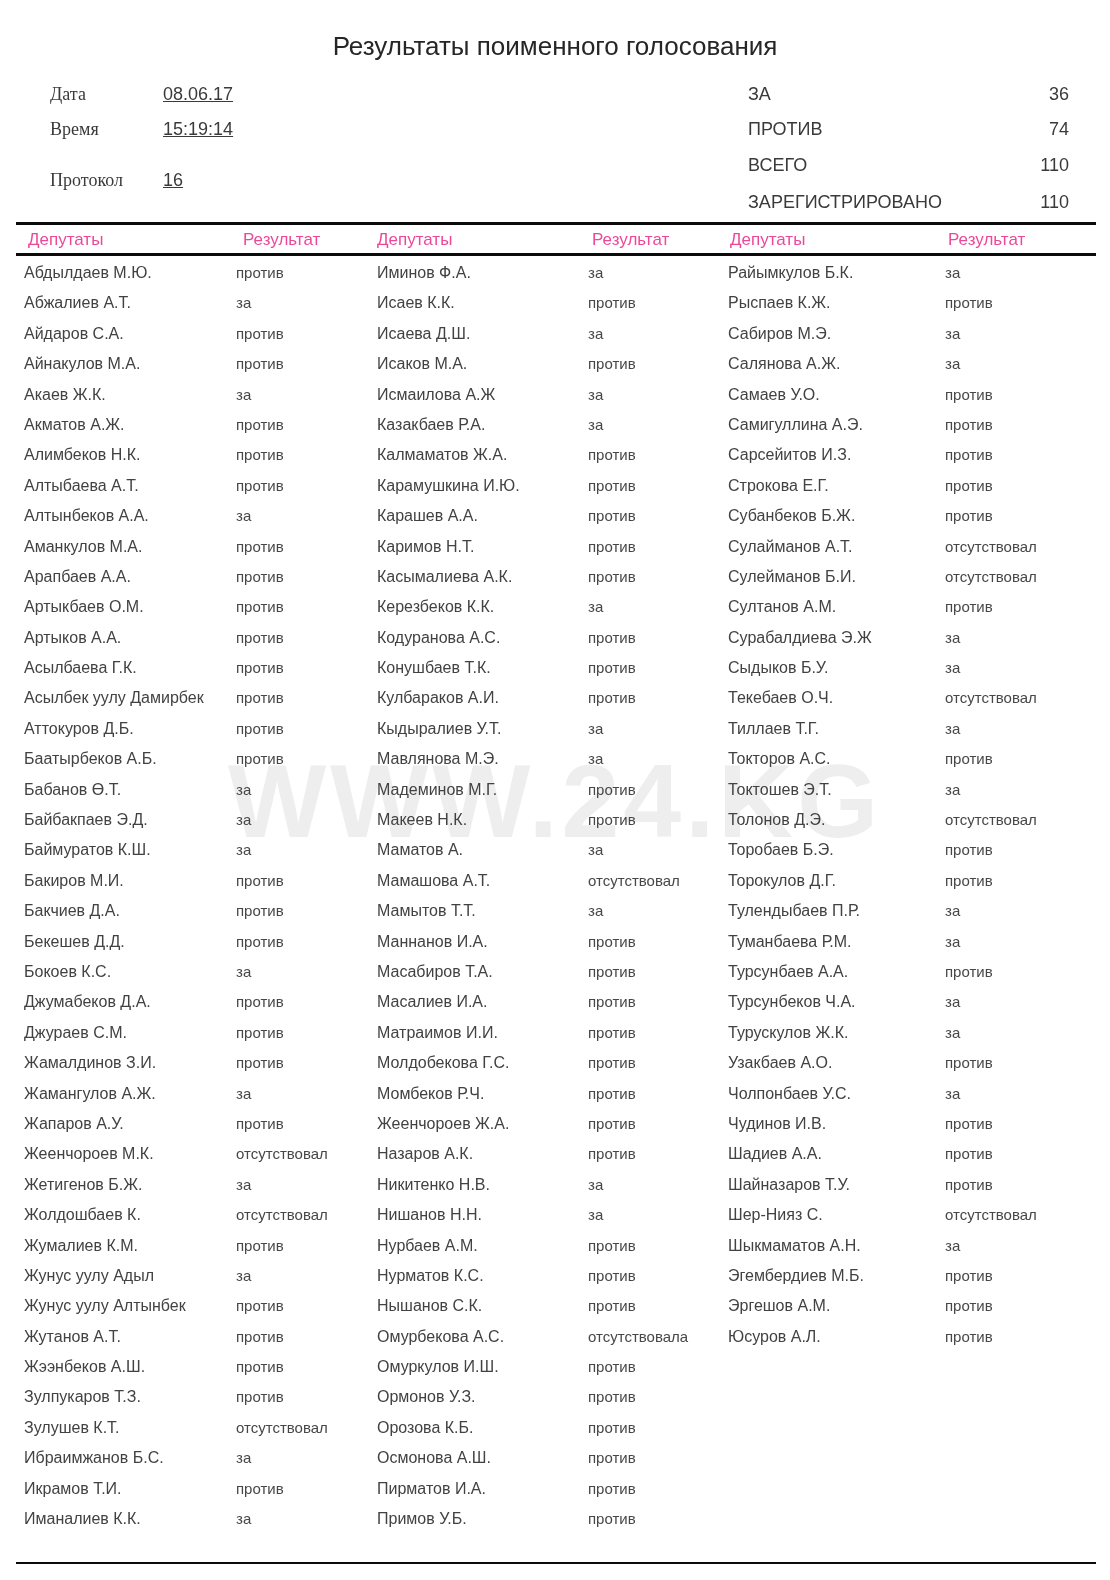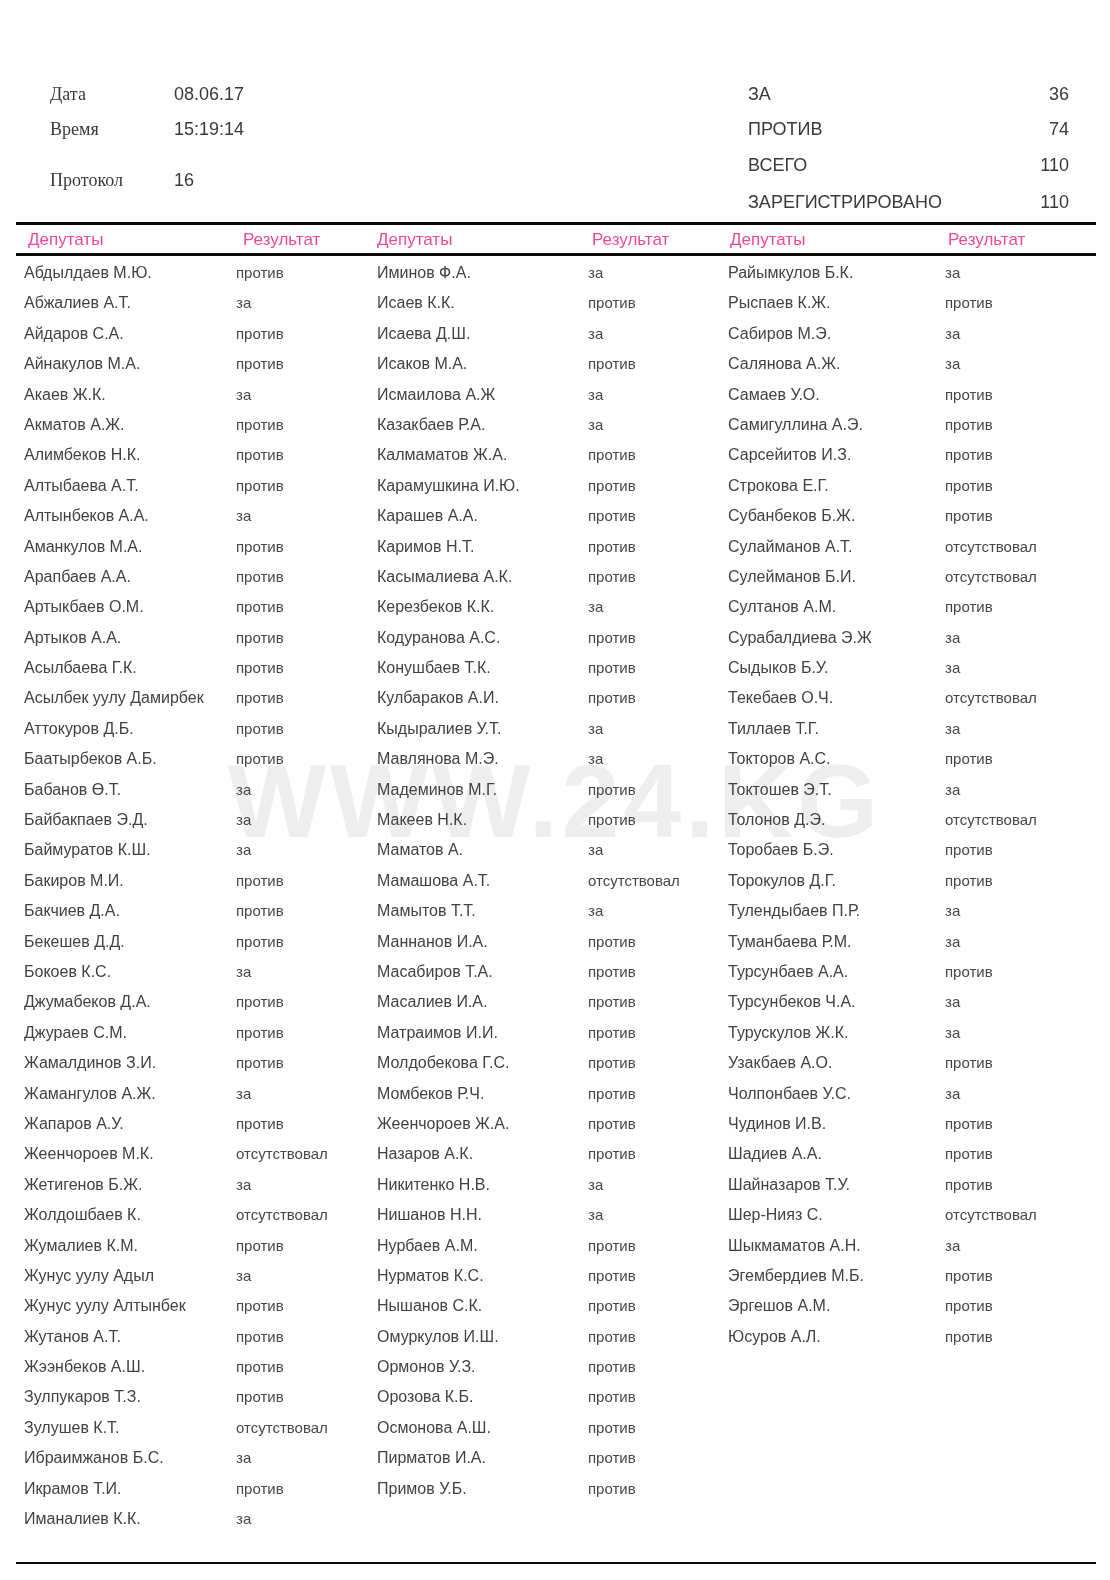--- a/index.html
+++ b/index.html
@@ -25,21 +25,21 @@
   .content{position:absolute;inset:0;z-index:1;}
   .title{
     position:absolute;top:31px;left:0;right:0;
     margin:0;
     text-align:center;
     font-size:26px;font-weight:normal;
     color:#262626;
   }
   .meta-row{position:absolute;font-size:18px;color:#3a3a3a;}
   .meta-left-label{position:absolute;left:50px;top:0;font-family:Liberation Serif, serif;}
-  .meta-left-value{position:absolute;left:174px;top:0;}
+  .meta-left-value{position:absolute;left:163px;top:0;text-decoration:underline;}
   .meta-left{position:absolute;left:0;top:0;width:500px;}
   .ml-0{top:84px;} .ml-1{top:119px;} .ml-2{top:170px;}
   .meta-right{position:absolute;left:748px;right:41px;top:0;}
   .mr-0{top:84px;} .mr-1{top:119px;} .mr-2{top:155px;} .mr-3{top:192px;}
   .meta-right .meta-row{left:0;right:0;}
   .mr-label{position:absolute;left:0;top:0;}
   .mr-value{position:absolute;right:0;top:0;}
   .rule{position:absolute;left:16px;width:1080px;background:#0b0b0b;}
   .rule-top{top:222px;height:3px;}
   .rule-mid{top:253px;height:3px;}
@@ -64,20 +64,21 @@
 </style>
 </head>
 <body>
 
 <div class="page">
 
   <div class="watermark">WWW.24.KG</div>
 
   <div class="content">
 
+    <h1 class="title">Результаты поименного голосования</h1>
 
     <div class="meta-left">
       <div class="meta-row ml-0">
         <span class="meta-left-label">Дата</span>
         <span class="meta-left-value">08.06.17</span>
       </div>
       <div class="meta-row ml-1">
         <span class="meta-left-label">Время</span>
         <span class="meta-left-value">15:19:14</span>
       </div>
@@ -422,20 +423,24 @@
         </div>
         <div class="row">
           <span class="nm">Нурматов К.С.</span>
           <span class="rs">против</span>
         </div>
         <div class="row">
           <span class="nm">Нышанов С.К.</span>
           <span class="rs">против</span>
         </div>
         <div class="row">
+          <span class="nm">Омурбекова А.С.</span>
+          <span class="rs">отсутствовала</span>
+        </div>
+        <div class="row">
           <span class="nm">Омуркулов И.Ш.</span>
           <span class="rs">против</span>
         </div>
         <div class="row">
           <span class="nm">Ормонов У.З.</span>
           <span class="rs">против</span>
         </div>
         <div class="row">
           <span class="nm">Орозова К.Б.</span>
           <span class="rs">против</span>

